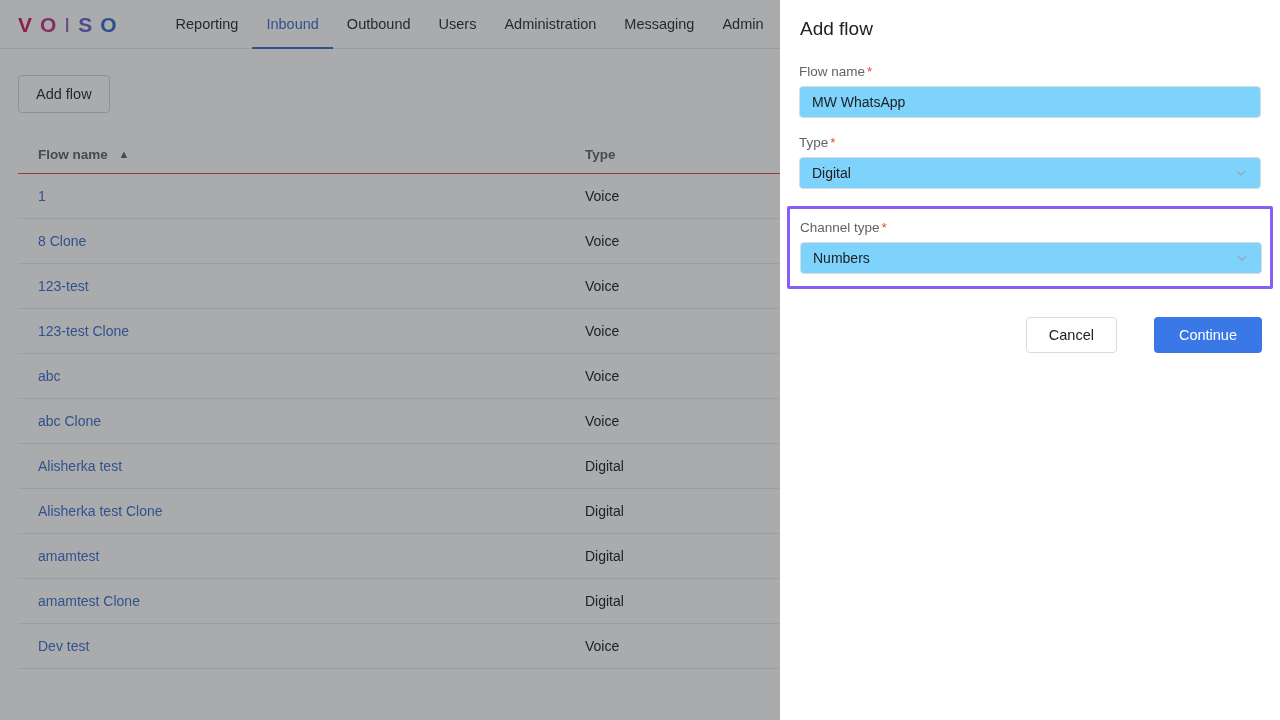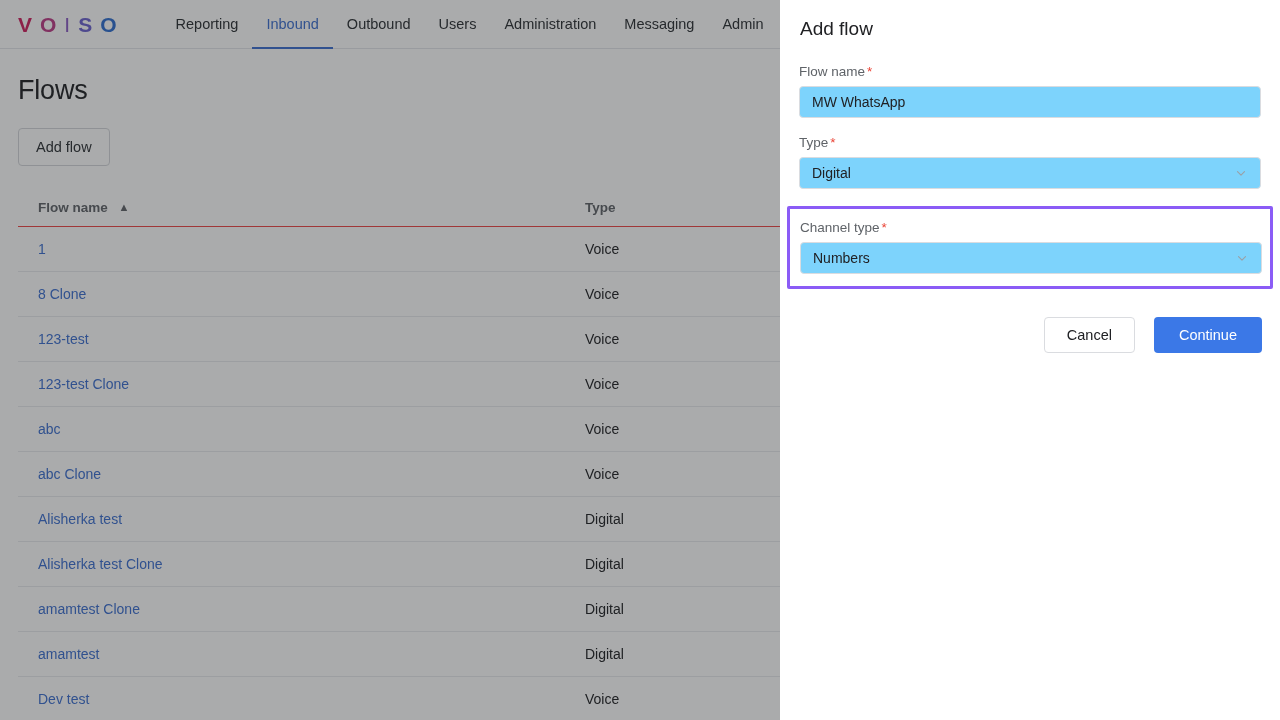--- a/index.html
+++ b/index.html
@@ -205,21 +205,21 @@
     border-radius: 2px;
     padding: 11px 9px 12px 10px;
     margin: 0 0 20px -12px;
     width: 486px;
   }
   .highlight-box .field { margin-bottom: 0; }
 
   .actions {
     display: flex;
     justify-content: flex-end;
-    gap: 19px;
+    gap: 37px;
     padding-right: 1px;
     margin-top: 28px;
   }
   .btn {
     height: 36px;
     border-radius: 4px;
     font-size: 14.5px;
     font-family: inherit;
     cursor: pointer;
     display: inline-flex;
@@ -259,21 +259,20 @@
         <div class="nav-item active">Inbound</div>
         <div class="nav-item">Outbound</div>
         <div class="nav-item">Users</div>
         <div class="nav-item">Administration</div>
         <div class="nav-item">Messaging</div>
         <div class="nav-item">Admin</div>
       </nav>
     </div>
 
     <div class="content">
-      <h1 class="page-title">Flows</h1>
       <button class="btn-outline">Add flow</button>
 
       <table class="table">
         <thead>
           <tr>
             <th class="col-name">
               <span>Flow name</span>
               <span class="sort-caret">▲</span>
             </th>
             <th class="col-type">Type</th>
@@ -315,26 +314,26 @@
               <td class="col-name"><span class="row-link">Alisherka test</span></td>
               <td class="col-type">Digital</td>
               <td class="col-numbers"></td>
             </tr>
             <tr>
               <td class="col-name"><span class="row-link">Alisherka test Clone</span></td>
               <td class="col-type">Digital</td>
               <td class="col-numbers"></td>
             </tr>
             <tr>
+              <td class="col-name"><span class="row-link">amamtest</span></td>
+              <td class="col-type">Digital</td>
+              <td class="col-numbers"></td>
+            </tr>
+            <tr>
               <td class="col-name"><span class="row-link">amamtest Clone</span></td>
-              <td class="col-type">Digital</td>
-              <td class="col-numbers"></td>
-            </tr>
-            <tr>
-              <td class="col-name"><span class="row-link">amamtest</span></td>
               <td class="col-type">Digital</td>
               <td class="col-numbers"></td>
             </tr>
             <tr>
               <td class="col-name"><span class="row-link">Dev test</span></td>
               <td class="col-type">Voice</td>
               <td class="col-numbers">123456</td>
             </tr>
           </tbody>
       </table>

